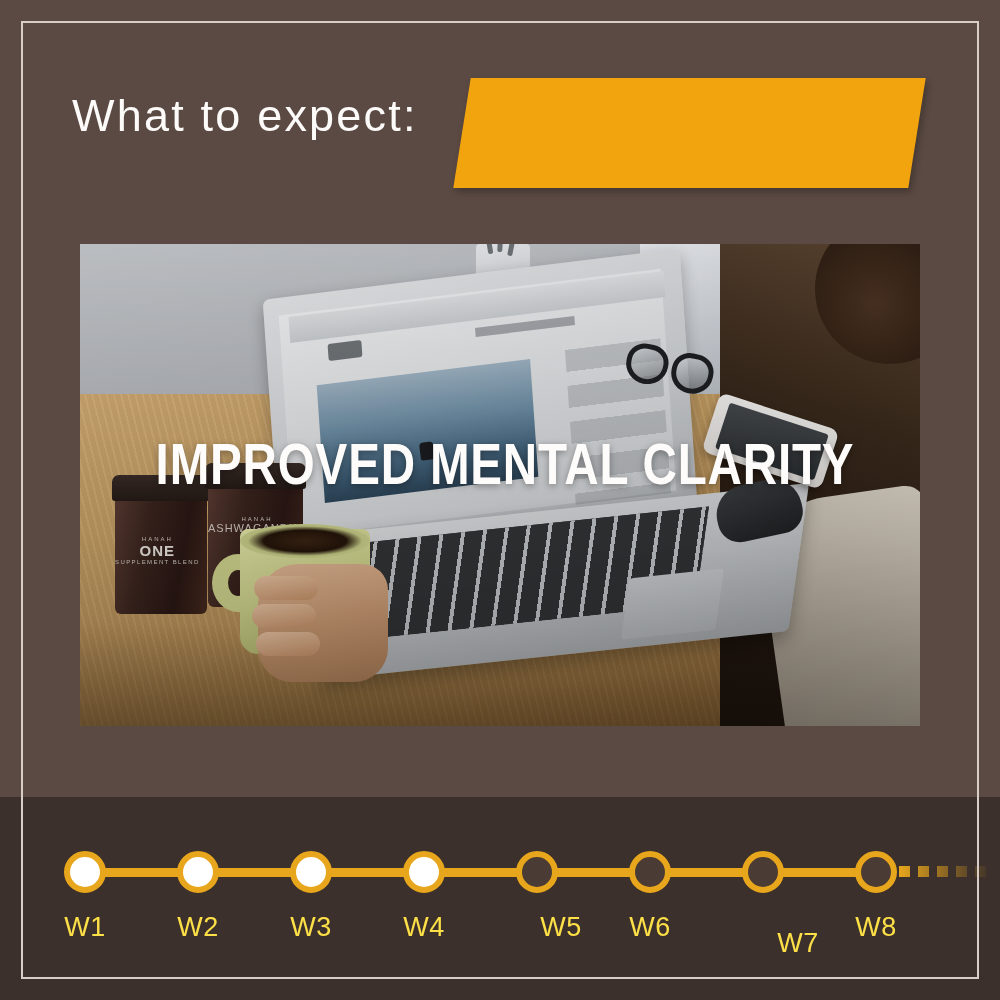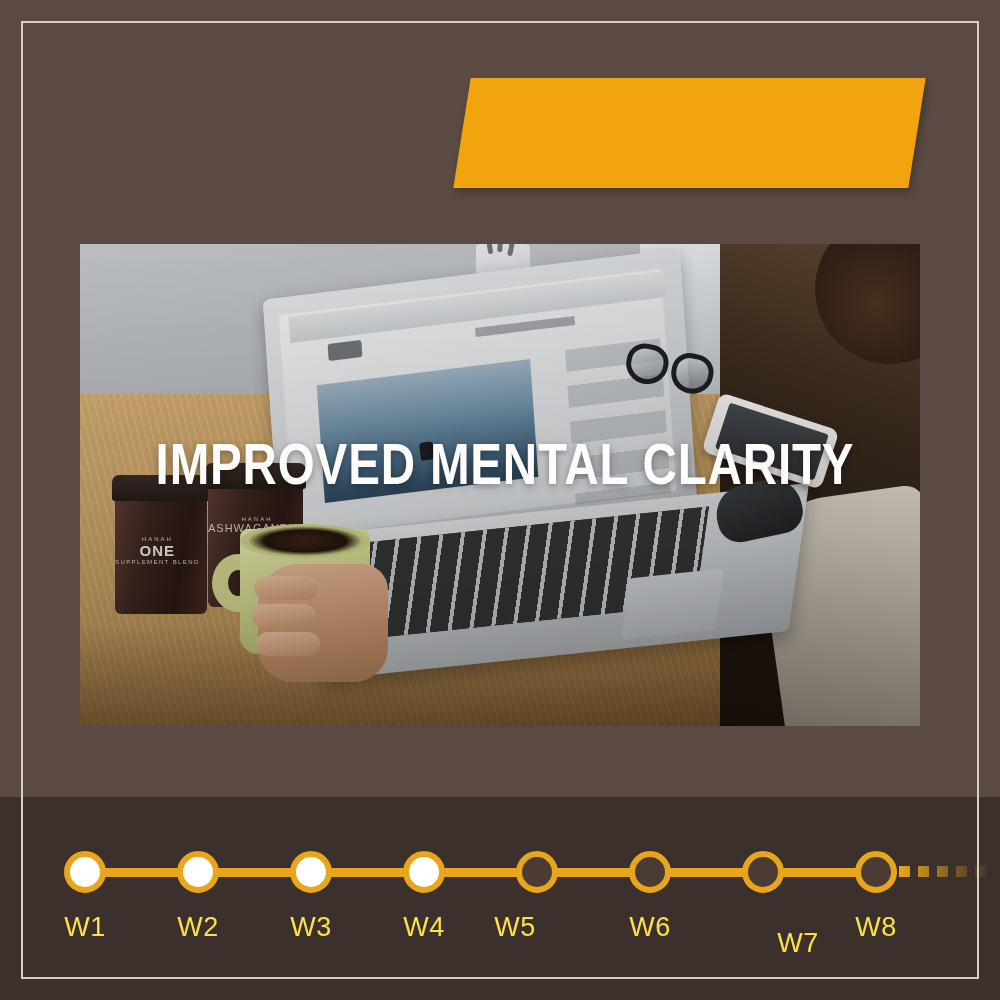--- a/index.html
+++ b/index.html
@@ -329,20 +329,21 @@
       #e8a61c 0px,#e8a61c 11px,
       rgba(232,166,28,0) 11px, rgba(232,166,28,0) 19px);
     -webkit-mask-image:linear-gradient(90deg,rgba(0,0,0,1) 0%,rgba(0,0,0,0.25) 55%,rgba(0,0,0,0) 80%);
             mask-image:linear-gradient(90deg,rgba(0,0,0,1) 0%,rgba(0,0,0,0.25) 55%,rgba(0,0,0,0) 80%);
   }
 </style>
 </head>
 <body>
 
 <div class="header">
+  <div class="headline">What to expect:</div>
   <div class="banner"></div>
 </div>
 
 <div class="photo">
   <div class="ph-layer wall"></div>
   <div class="ph-layer window"></div>
   <div class="ph-layer window-frame"></div>
   <div class="ph-layer desk"></div>
   <div class="ph-layer desk-shadow"></div>
 
@@ -414,21 +415,21 @@
 <div id="nodes">
     <div class="node done" style="left: 64px;"></div>
     <div class="node-label" style="left: 50px;">W1</div>
     <div class="node done" style="left: 177px;"></div>
     <div class="node-label" style="left: 163px; text-align: center;">W2</div>
     <div class="node done" style="left: 290px;"></div>
     <div class="node-label" style="left: 276px;">W3</div>
     <div class="node done" style="left: 403px;"></div>
     <div class="node-label" style="left: 389px;">W4</div>
     <div class="node todo" style="left: 516px;"></div>
-    <div class="node-label" style="left: 480px; text-align: center;">W5</div>
+    <div class="node-label" style="left: 526px; text-align: center;">W5</div>
     <div class="node todo" style="left: 629px;"></div>
     <div class="node-label" style="left: 615px;">W6</div>
     <div class="node todo" style="left: 742px;"></div>
     <div class="node-label" style="left: 763px; margin-top: 16px;">W7</div>
     <div class="node todo" style="left: 855px;"></div>
     <div class="node-label" style="left: 841px;">W8</div>
     <div class="tail" style="left: 899px;"></div>
   </div>
 
 <div class="frame"></div>

